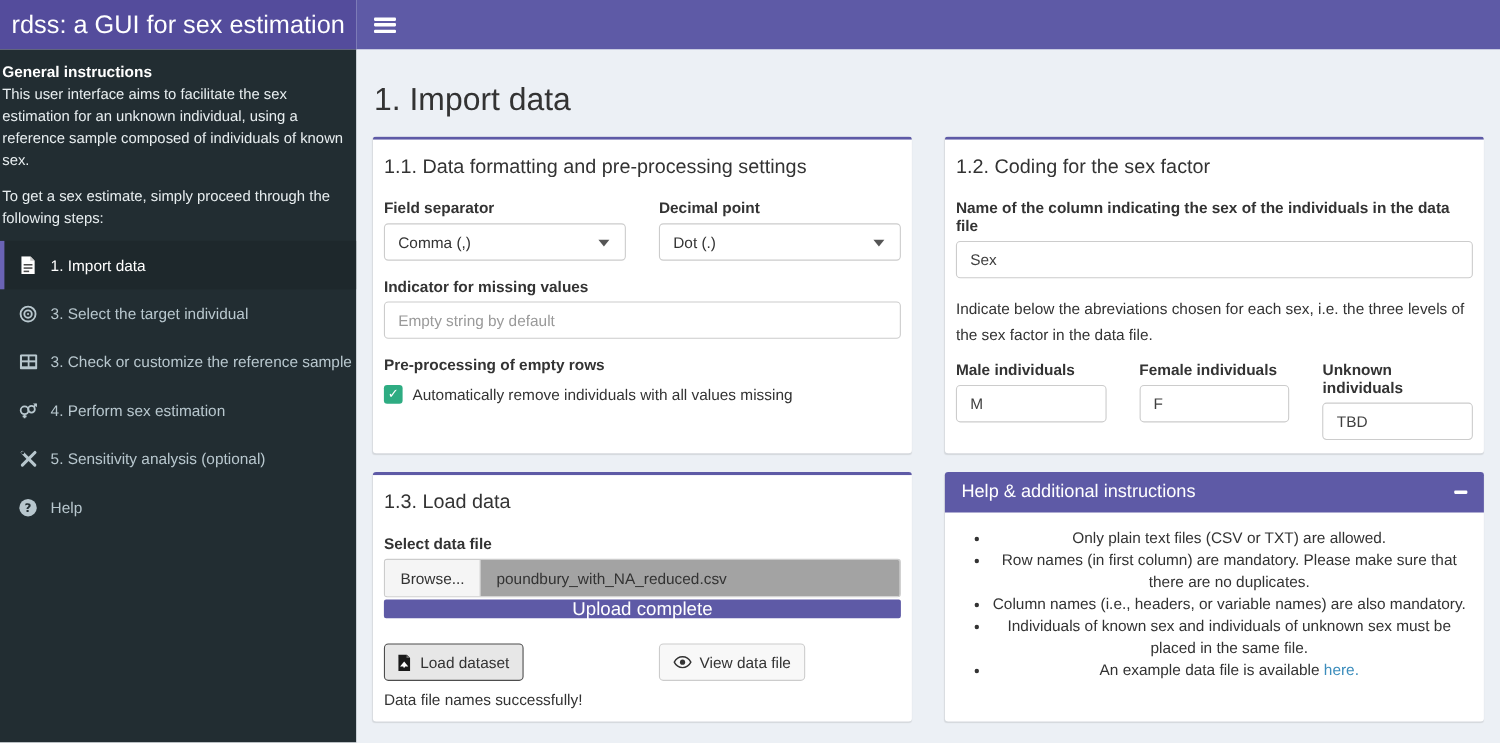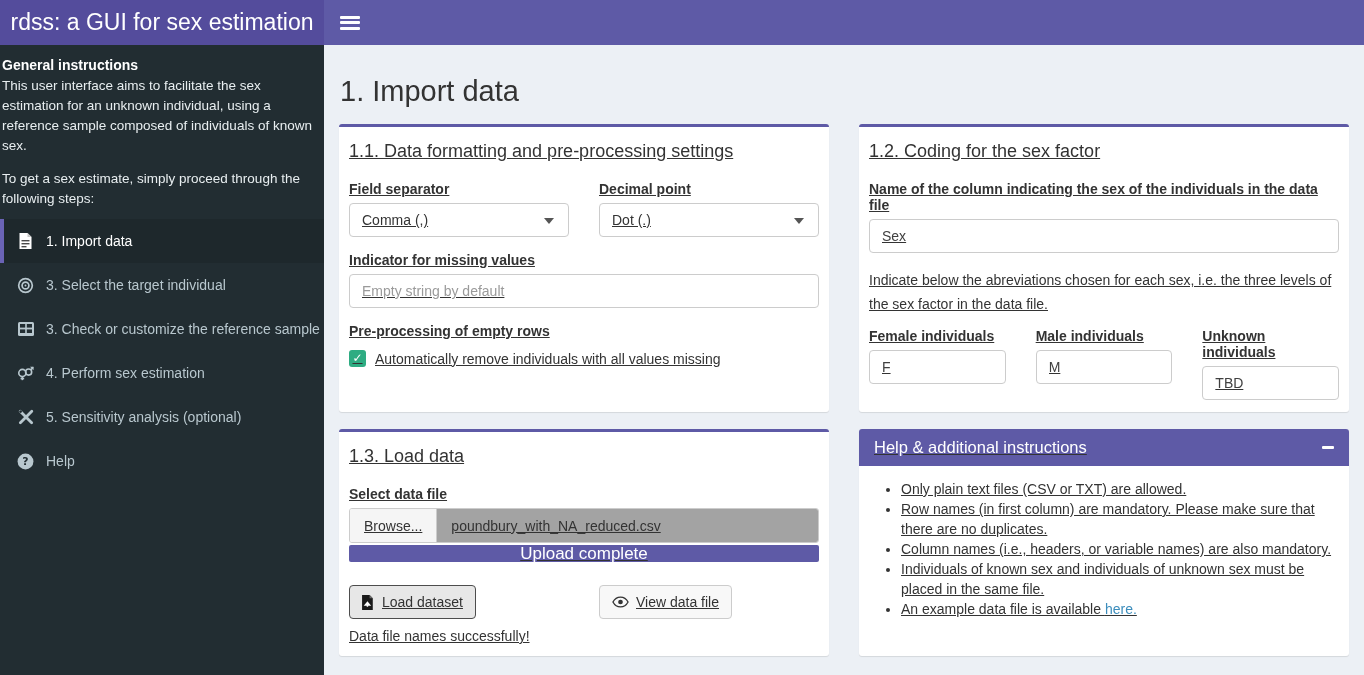--- a/index.html
+++ b/index.html
@@ -28,21 +28,21 @@
   .intro p.second{margin-top:13px;}
   .menu{list-style:none;margin-top:10px;}
   .menu li{height:44px;display:flex;align-items:center;gap:12px;padding-left:17px;color:#b8c7ce;font-size:14px;cursor:pointer;}
   .menu li.active{background:var(--sidebar_active_bg);color:#fff;border-left:4px solid #6a63b5;padding-left:13px;}
   .micon{width:17px;height:17px;flex:0 0 17px;display:flex;align-items:center;justify-content:center;}
 
   
   .main{flex:1;background:var(--content_bg);padding:0 15px;min-width:0;}
   h2.page-title{font-size:29px;font-weight:400;color:#333;margin:30px 0 17px 1px;line-height:32px;}
   .grid{display:grid;grid-template-columns:1fr 1fr;column-gap:30px;row-gap:17px;align-items:stretch;}
-  .box{background:#fff;border-top:3px solid var(--accent);border-radius:3px;box-shadow:0 1px 1px rgba(0,0,0,.1);padding:12px 10px 12px;text-decoration:underline;}
+  .box{background:#fff;border-top:3px solid var(--accent);border-radius:3px;box-shadow:0 1px 1px rgba(0,0,0,.1);padding:12px 10px 12px;}
   .box-title{font-size:18px;font-weight:400;color:#333;margin:2px 0 19px;}
   label.ctrl{display:block;font-weight:700;font-size:14px;color:#333;margin-bottom:6px;}
   .form-group{margin-bottom:15px;}
   .two-col{display:grid;grid-template-columns:1fr 1fr;column-gap:30px;}
   .three-col{display:grid;grid-template-columns:1fr 1fr 1fr;column-gap:30px;}
 
   .select{height:34px;border:1px solid #ccc;border-radius:4px;background:#fff;display:flex;align-items:center;padding:0 12px;position:relative;cursor:pointer;}
   .select .caret{position:absolute;right:14px;top:14px;width:0;height:0;border-left:5px solid transparent;border-right:5px solid transparent;border-top:6px solid #555;}
   input.text-input{display:block;width:100%;height:34px;border:1px solid #ccc;border-radius:4px;padding:0 12px;font-size:14px;color:#404040;font-family:inherit;background:#fff;}
   input.text-input::placeholder{color:#9a9a9a;}
@@ -57,21 +57,21 @@
 
   .btn-row{display:grid;grid-template-columns:1fr 1fr;column-gap:30px;margin-top:23px;}
   .btn{display:inline-flex;align-items:center;gap:7px;height:34px;padding:0 12px;border-radius:4px;font-size:14px;color:#333;cursor:pointer;width:fit-content;}
   .btn-load{background:#e7e7e7;border:1px solid #4d4d4d;}
   .btn-view{background:#f8f8f8;border:1px solid #ccc;}
   .status-text{margin-top:9px;}
 
   .help-box{padding:0;border-top:none;display:flex;flex-direction:column;}
   .help-header{height:37px;background:var(--accent);color:#fff;font-size:16.5px;display:flex;align-items:center;justify-content:space-between;padding:0 15px;border-radius:3px 3px 0 0;}
   .collapse-btn{width:12px;height:3px;background:#fff;border-radius:1px;cursor:pointer;}
-  .help-body{padding:13px 15px 15px;}
+  .help-body{padding:13px 15px 15px;text-align:center;}
   .help-body ul{margin:0;padding-left:27px;}
   .help-body li{font-size:14px;line-height:20px;color:#333;}
   a.link{color:var(--link_blue);text-decoration:none;cursor:pointer;}
 </style>
 </head>
 <body>
 
 <div class="app">
 
   <div class="header">
@@ -200,26 +200,26 @@
 
         <div class="box">
           <div class="box-title">1.2. Coding for the sex factor</div>
           <div class="form-group">
             <label class="ctrl">Name of the column indicating the sex of the individuals in the data file</label>
             <input class="text-input" value="Sex" style="">
           </div>
           <p style="line-height:24px;margin:0 0 12px;">Indicate below the abreviations chosen for each sex, i.e. the three levels of the sex factor in the data file.</p>
           <div class="three-col">
             <div>
+              <label class="ctrl">Male individuals</label>
+              <input class="text-input" value="M" style="">
+            </div>
+            <div>
               <label class="ctrl">Female individuals</label>
               <input class="text-input" value="F" style="">
-            </div>
-            <div>
-              <label class="ctrl">Male individuals</label>
-              <input class="text-input" value="M" style="">
             </div>
             <div>
               <label class="ctrl">Unknown individuals</label>
               <input class="text-input" value="TBD" style="">
             </div>
           </div>
         </div>
 
         <div class="box">
           <div class="box-title">1.3. Load data</div>

